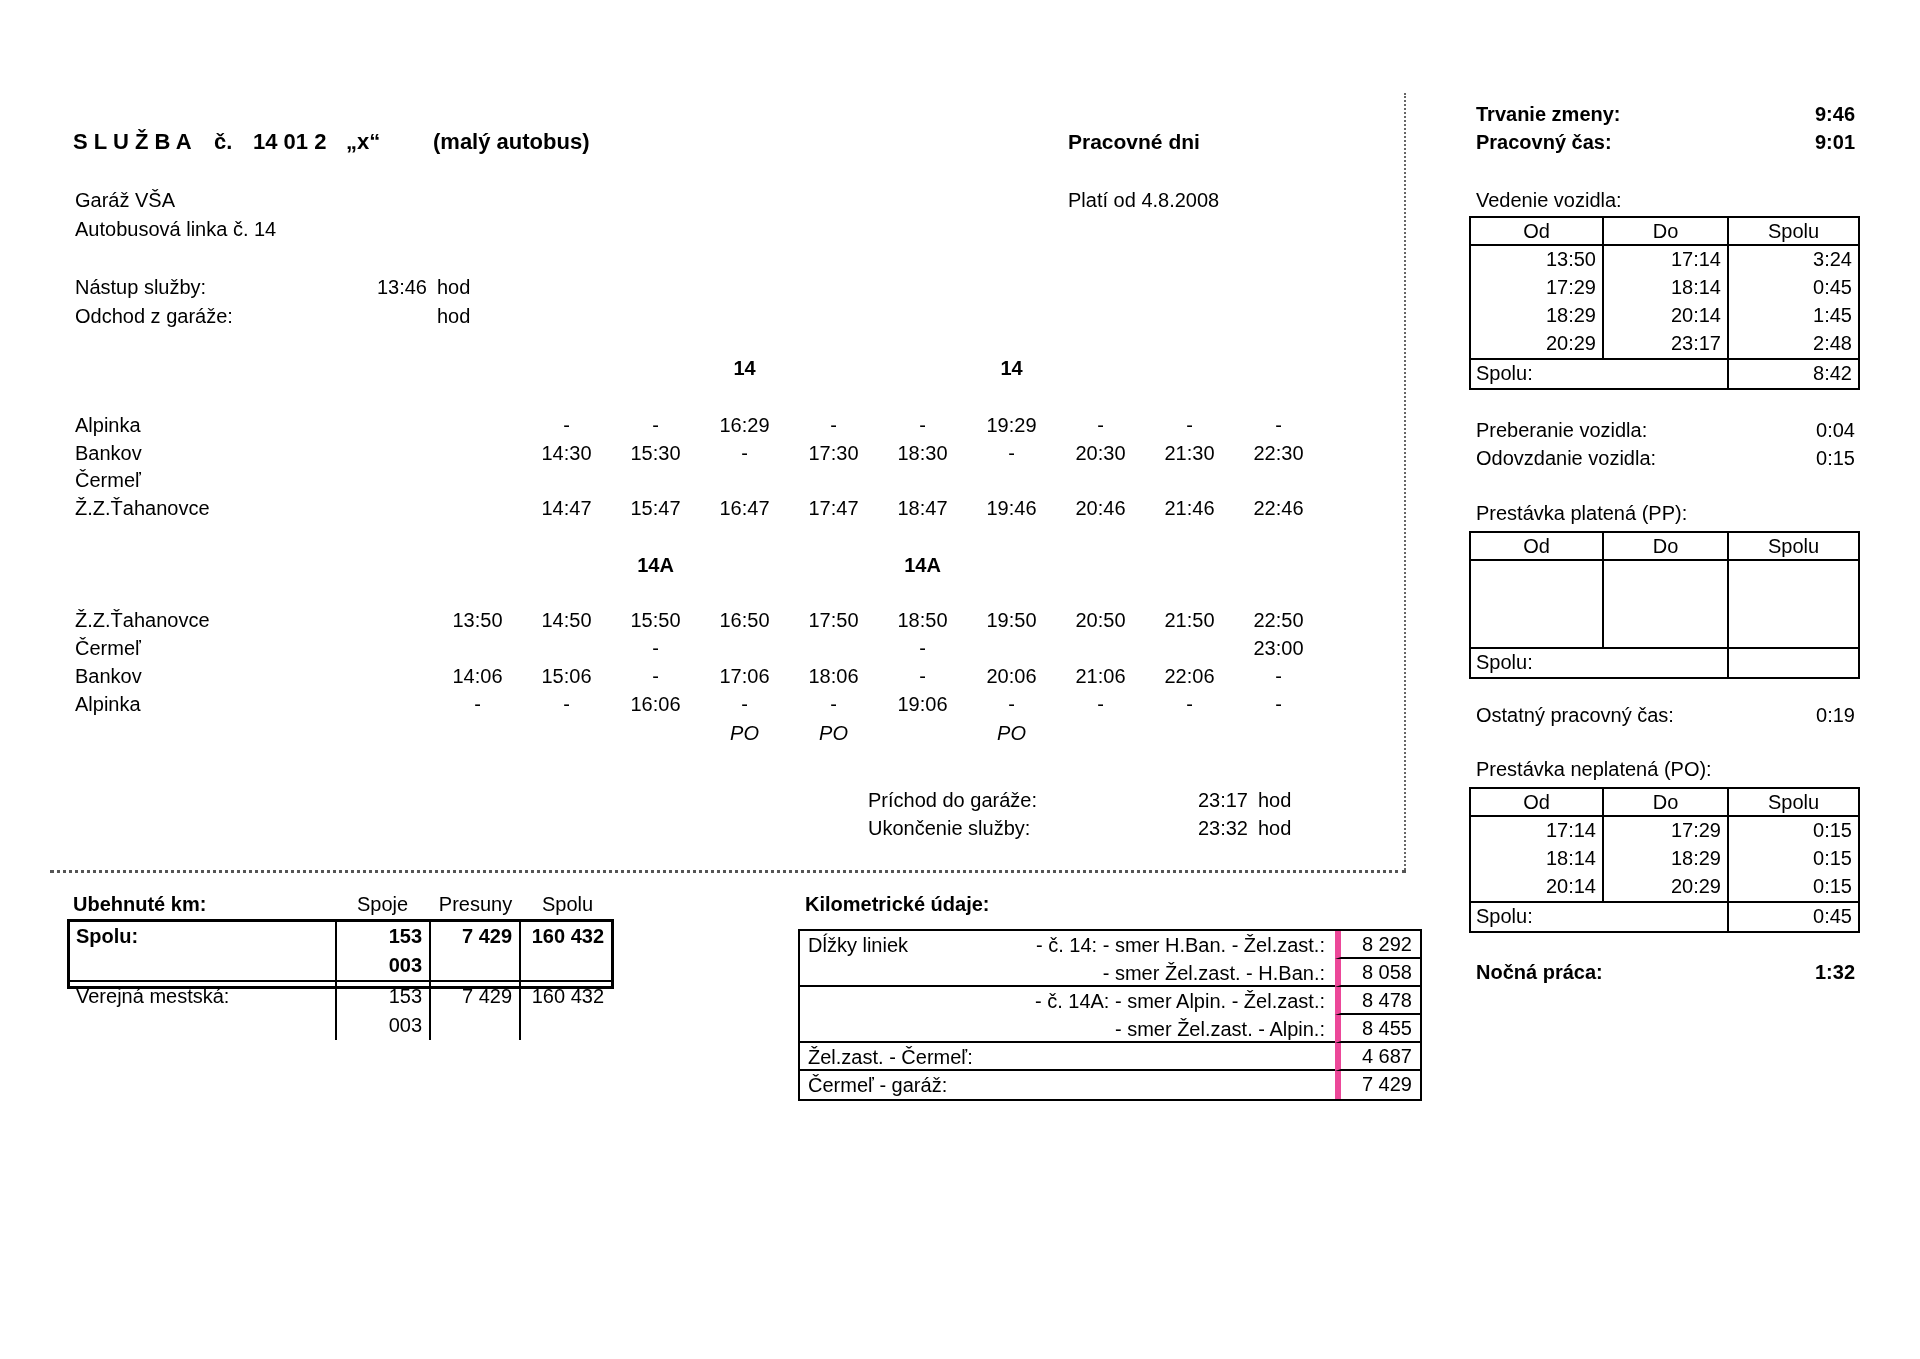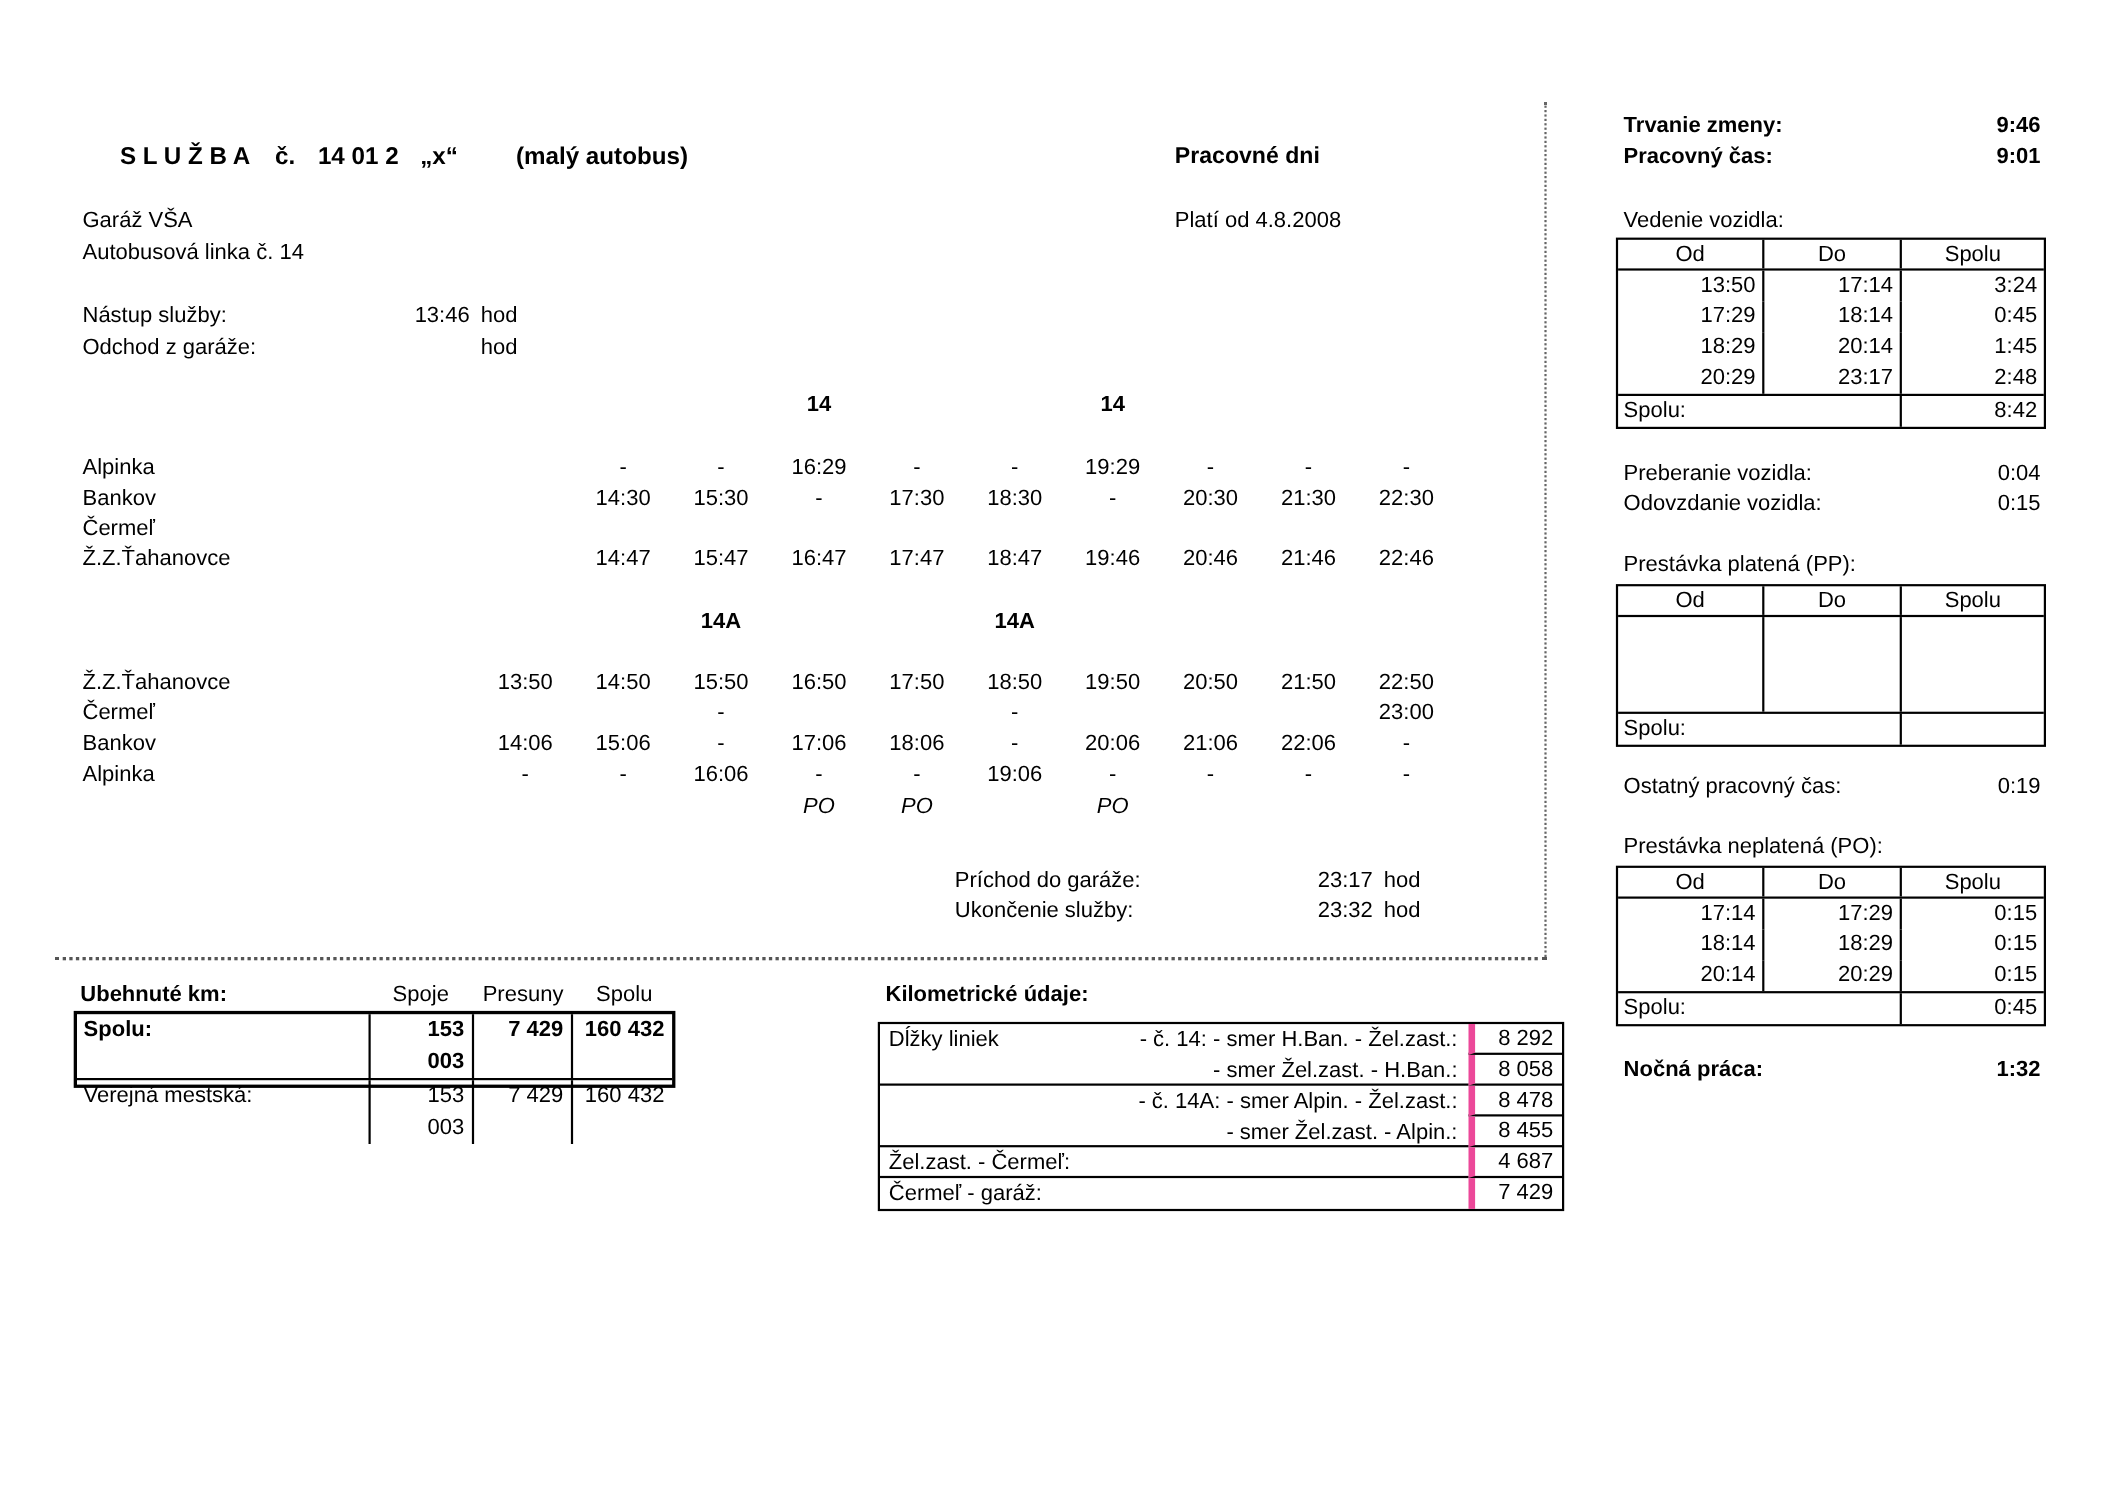--- a/index.html
+++ b/index.html
@@ -5,21 +5,21 @@
   * { margin: 0; padding: 0; box-sizing: border-box; }
   html, body { background: #fff; }
   .page {
     position: relative; width: 1920px; height: 1359px;
     background: #ffffff; color: #000;
     font-family: "Liberation Sans", sans-serif;
     font-size: 20px; line-height: 28px; overflow: hidden;
   }
   .abs { position: absolute; white-space: nowrap; }
   .b { font-weight: bold; }
-  .fs22 { font-size: 22px; margin-left: 36px; }
+  .fs22 { font-size: 22px; }
   .fs21 { font-size: 21px; }
   .val { text-align: right; }
 
   
   .tt-row { position: absolute; left: 75px; width: 1248px; height: 28px; display: flex; }
   .tt-stop { width: 358px; text-align: left; }
   .tt-cell { width: 89px; text-align: center; }
   .tt-badge .tt-cell { font-weight: bold; }
   .tt-po .tt-cell { font-style: italic; }
 

